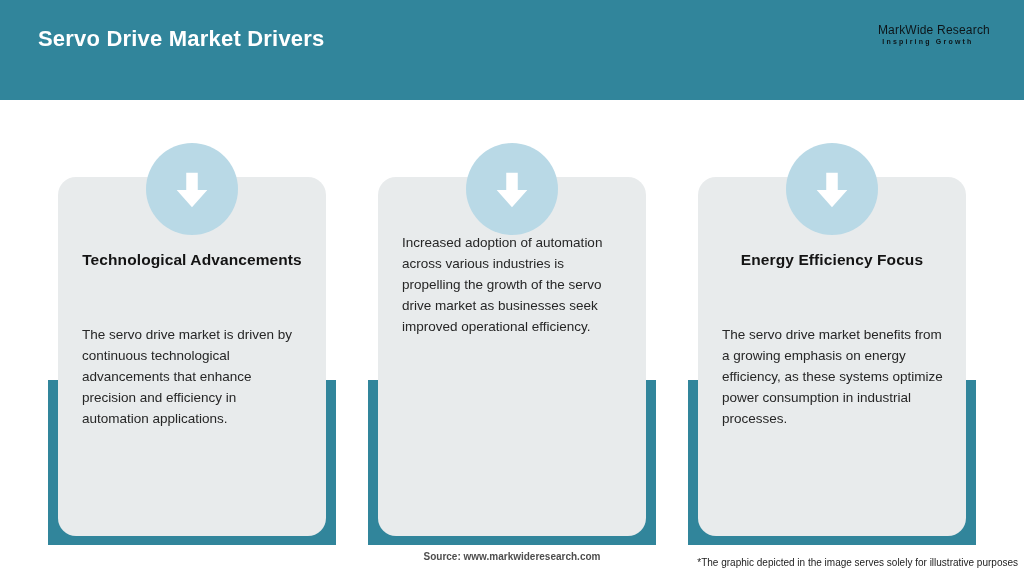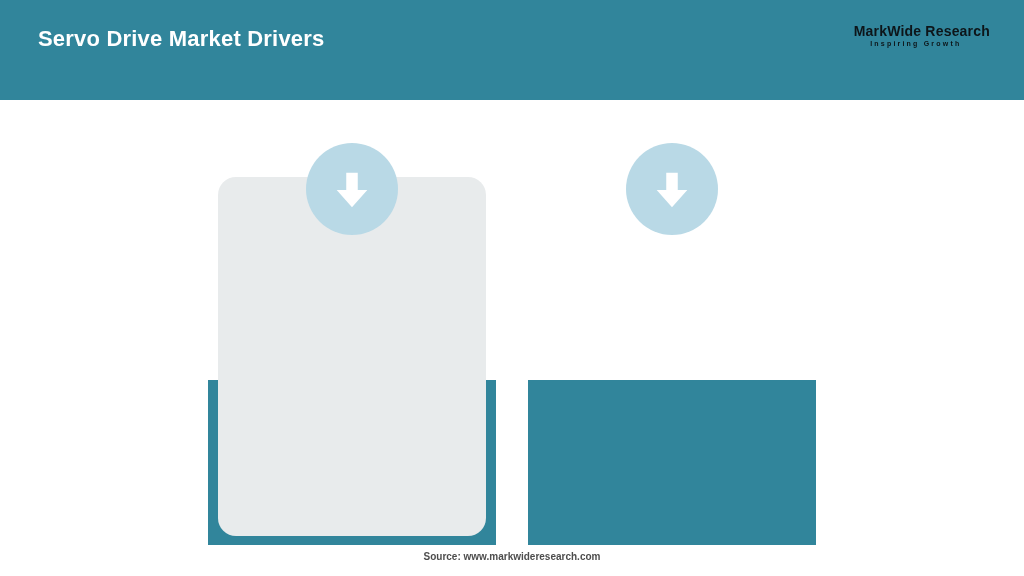--- a/index.html
+++ b/index.html
@@ -18,21 +18,21 @@
   }
   .page-title{
     margin:0;color:#ffffff;font-size:22px;font-weight:bold;letter-spacing:.2px;
     margin-top:4px;
   }
   .logo{ text-align:center;color:#0d1519;line-height:1;margin-right:12px; }
   .logo-mwr{
     font-size:31px;font-weight:800;font-style:italic;letter-spacing:-3px;
     line-height:.95;
   }
-  .logo-name{ font-size:14px;font-weight:bold;margin-top:2px;letter-spacing:.2px;margin-left:12px; }
+  .logo-name{ font-size:12px;font-weight:normal;margin-top:2px;letter-spacing:.2px;margin-left:12px; }
   .logo-tagline{ font-size:7px;font-weight:bold;letter-spacing:2.2px;margin-top:2px; }
 
   
   .main{
     position:absolute;top:143px;left:0;width:1024px;height:402px;
     display:flex;justify-content:center;gap:32px;
   }
   .column{ position:relative;width:288px;height:402px; }
   .accent-frame{
     position:absolute;left:0;right:0;top:237px;bottom:0;background:#31859b;
@@ -74,38 +74,56 @@
   <div class="header">
     <h1 class="page-title">Servo Drive Market Drivers</h1>
     <div class="logo">
       <div class="logo-name">MarkWide Research</div>
       <div class="logo-tagline">Inspiring Growth</div>
     </div>
   </div>
 
   <div class="main">
 
-
     <div class="column">
       <div class="accent-frame"></div>
       <div class="card">
+        <h2 class="card-title">Technological Advancements</h2>
+        <p class="card-body">The servo drive market is driven by continuous technological advancements that enhance precision and efficiency in automation applications.</p>
       </div>
       <div class="icon-circle">
         <svg viewBox="0 0 24 24" aria-hidden="true">
           <path d="M9 3 L15 3 L15 12 L20 12 L12 21 L4 12 L9 12 Z" fill="#ffffff"></path>
         </svg>
       </div>
     </div>
 
     <div class="column">
       <div class="accent-frame"></div>
+      <div class="card">
+        <p class="card-body">Increased adoption of automation across various industries is propelling the growth of the servo drive market as businesses seek improved operational efficiency.</p>
+      </div>
+      <div class="icon-circle">
+        <svg viewBox="0 0 24 24" aria-hidden="true">
+          <path d="M9 3 L15 3 L15 12 L20 12 L12 21 L4 12 L9 12 Z" fill="#ffffff"></path>
+        </svg>
+      </div>
+    </div>
+
+    <div class="column">
+      <div class="accent-frame"></div>
+      <div class="card">
+        <h2 class="card-title">Energy Efficiency Focus</h2>
+        <p class="card-body">The servo drive market benefits from a growing emphasis on energy efficiency, as these systems optimize power consumption in industrial processes.</p>
+      </div>
       <div class="icon-circle">
         <svg viewBox="0 0 24 24" aria-hidden="true">
           <path d="M9 3 L15 3 L15 12 L20 12 L12 21 L4 12 L9 12 Z" fill="#ffffff"></path>
         </svg>
       </div>
     </div>
 
   </div>
 
   <div class="source">Source: www.markwideresearch.com</div>
+  <div class="disclaimer">*The graphic depicted in the image serves solely for illustrative purposes</div>
 
 </div>
 
 </body></html>

